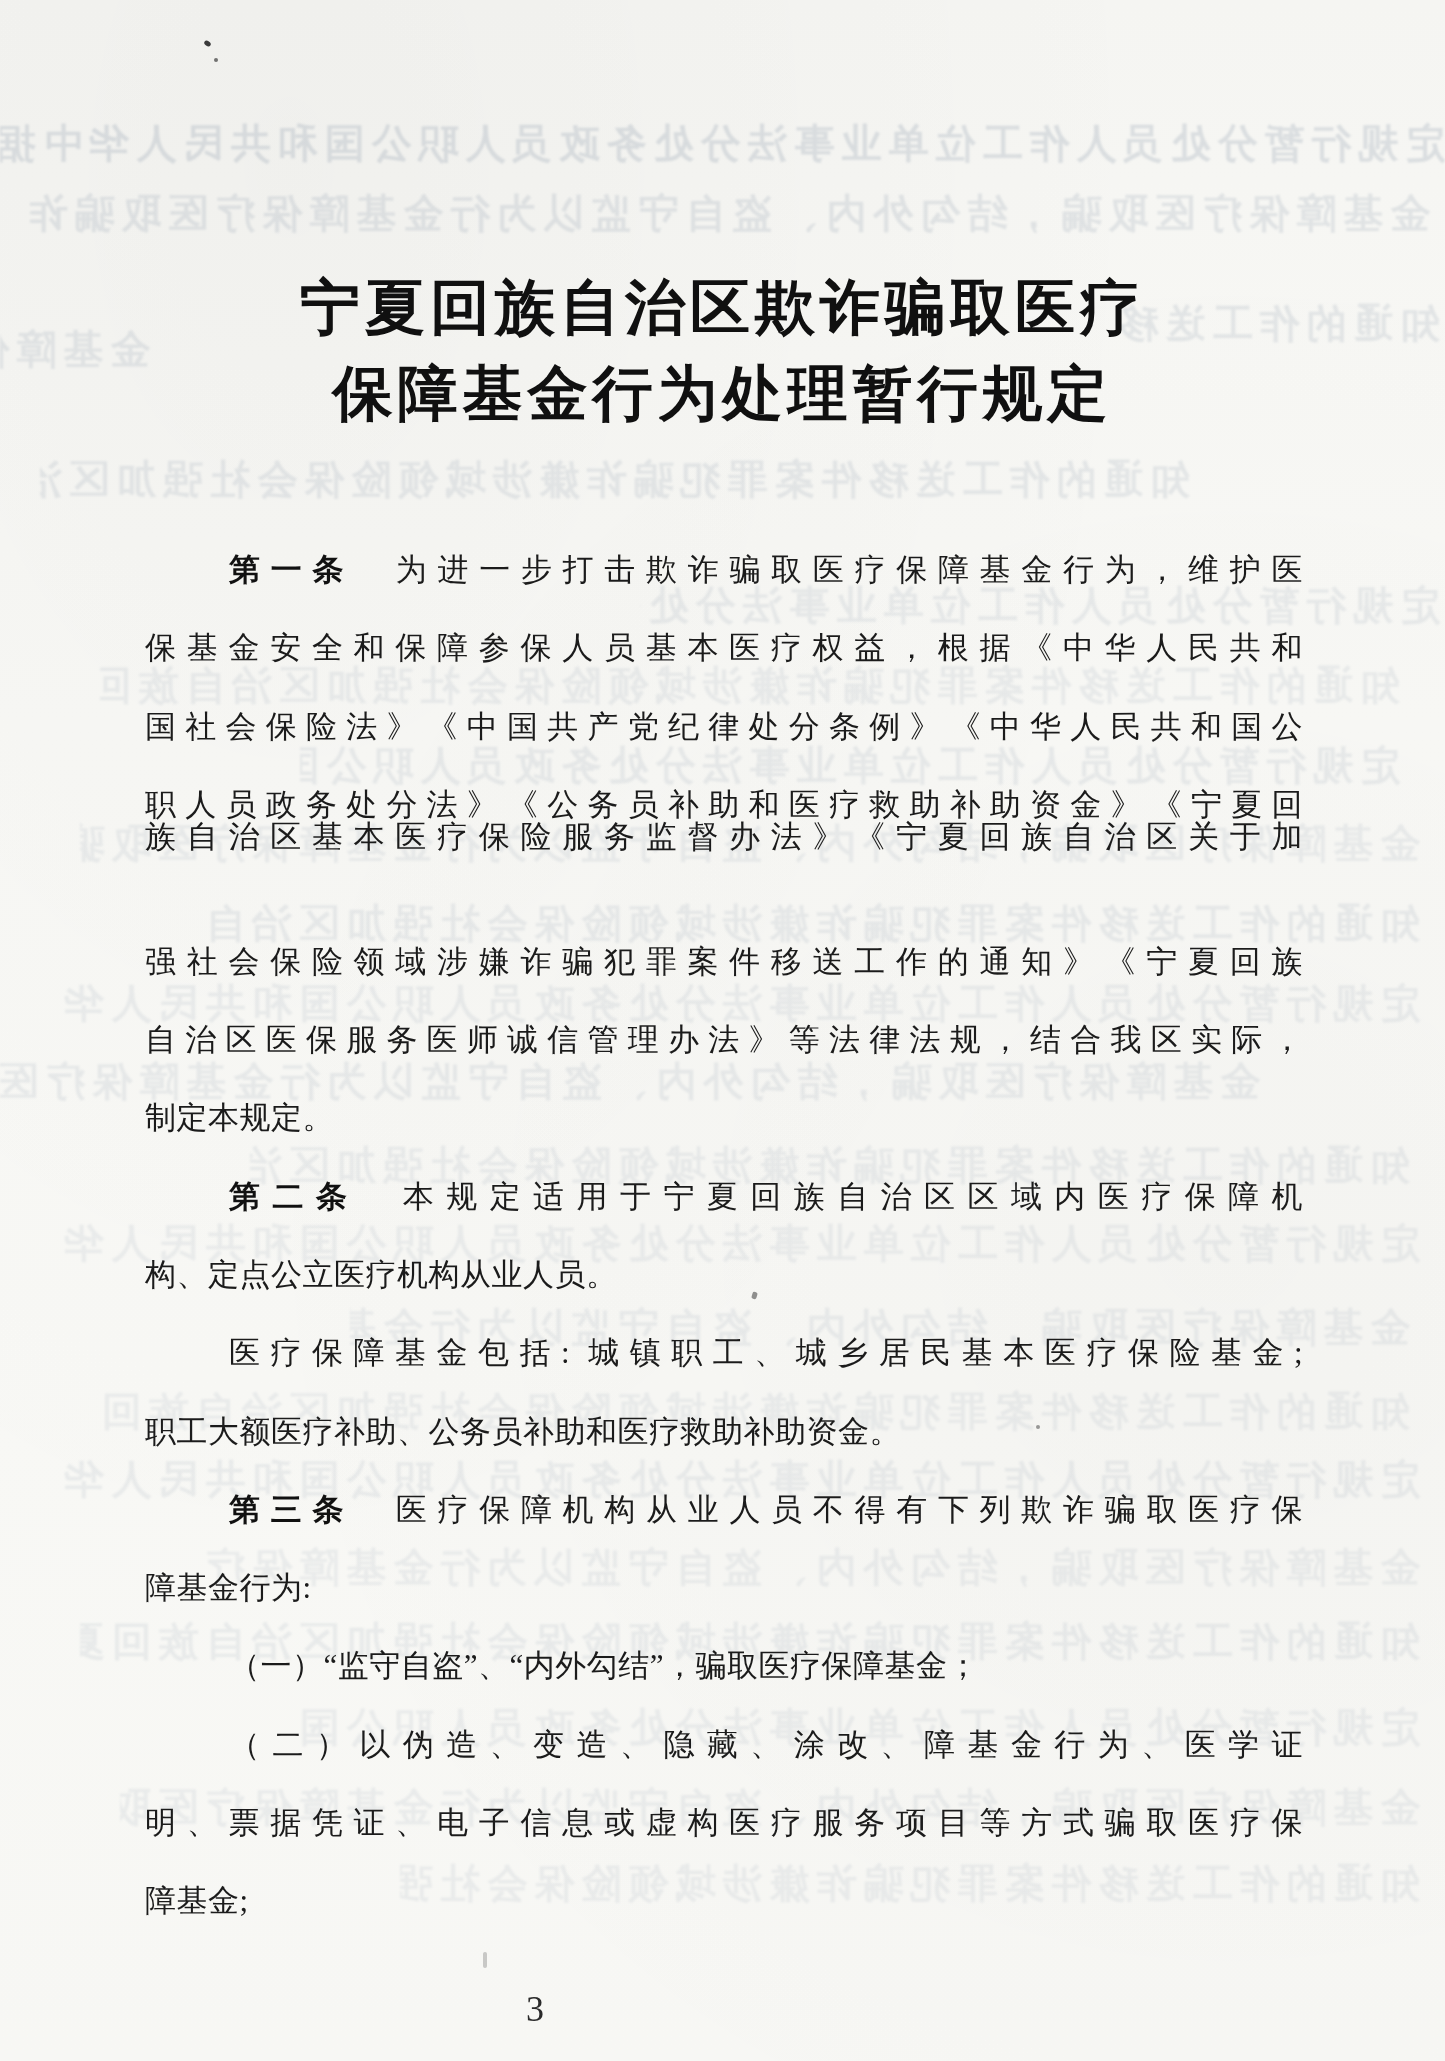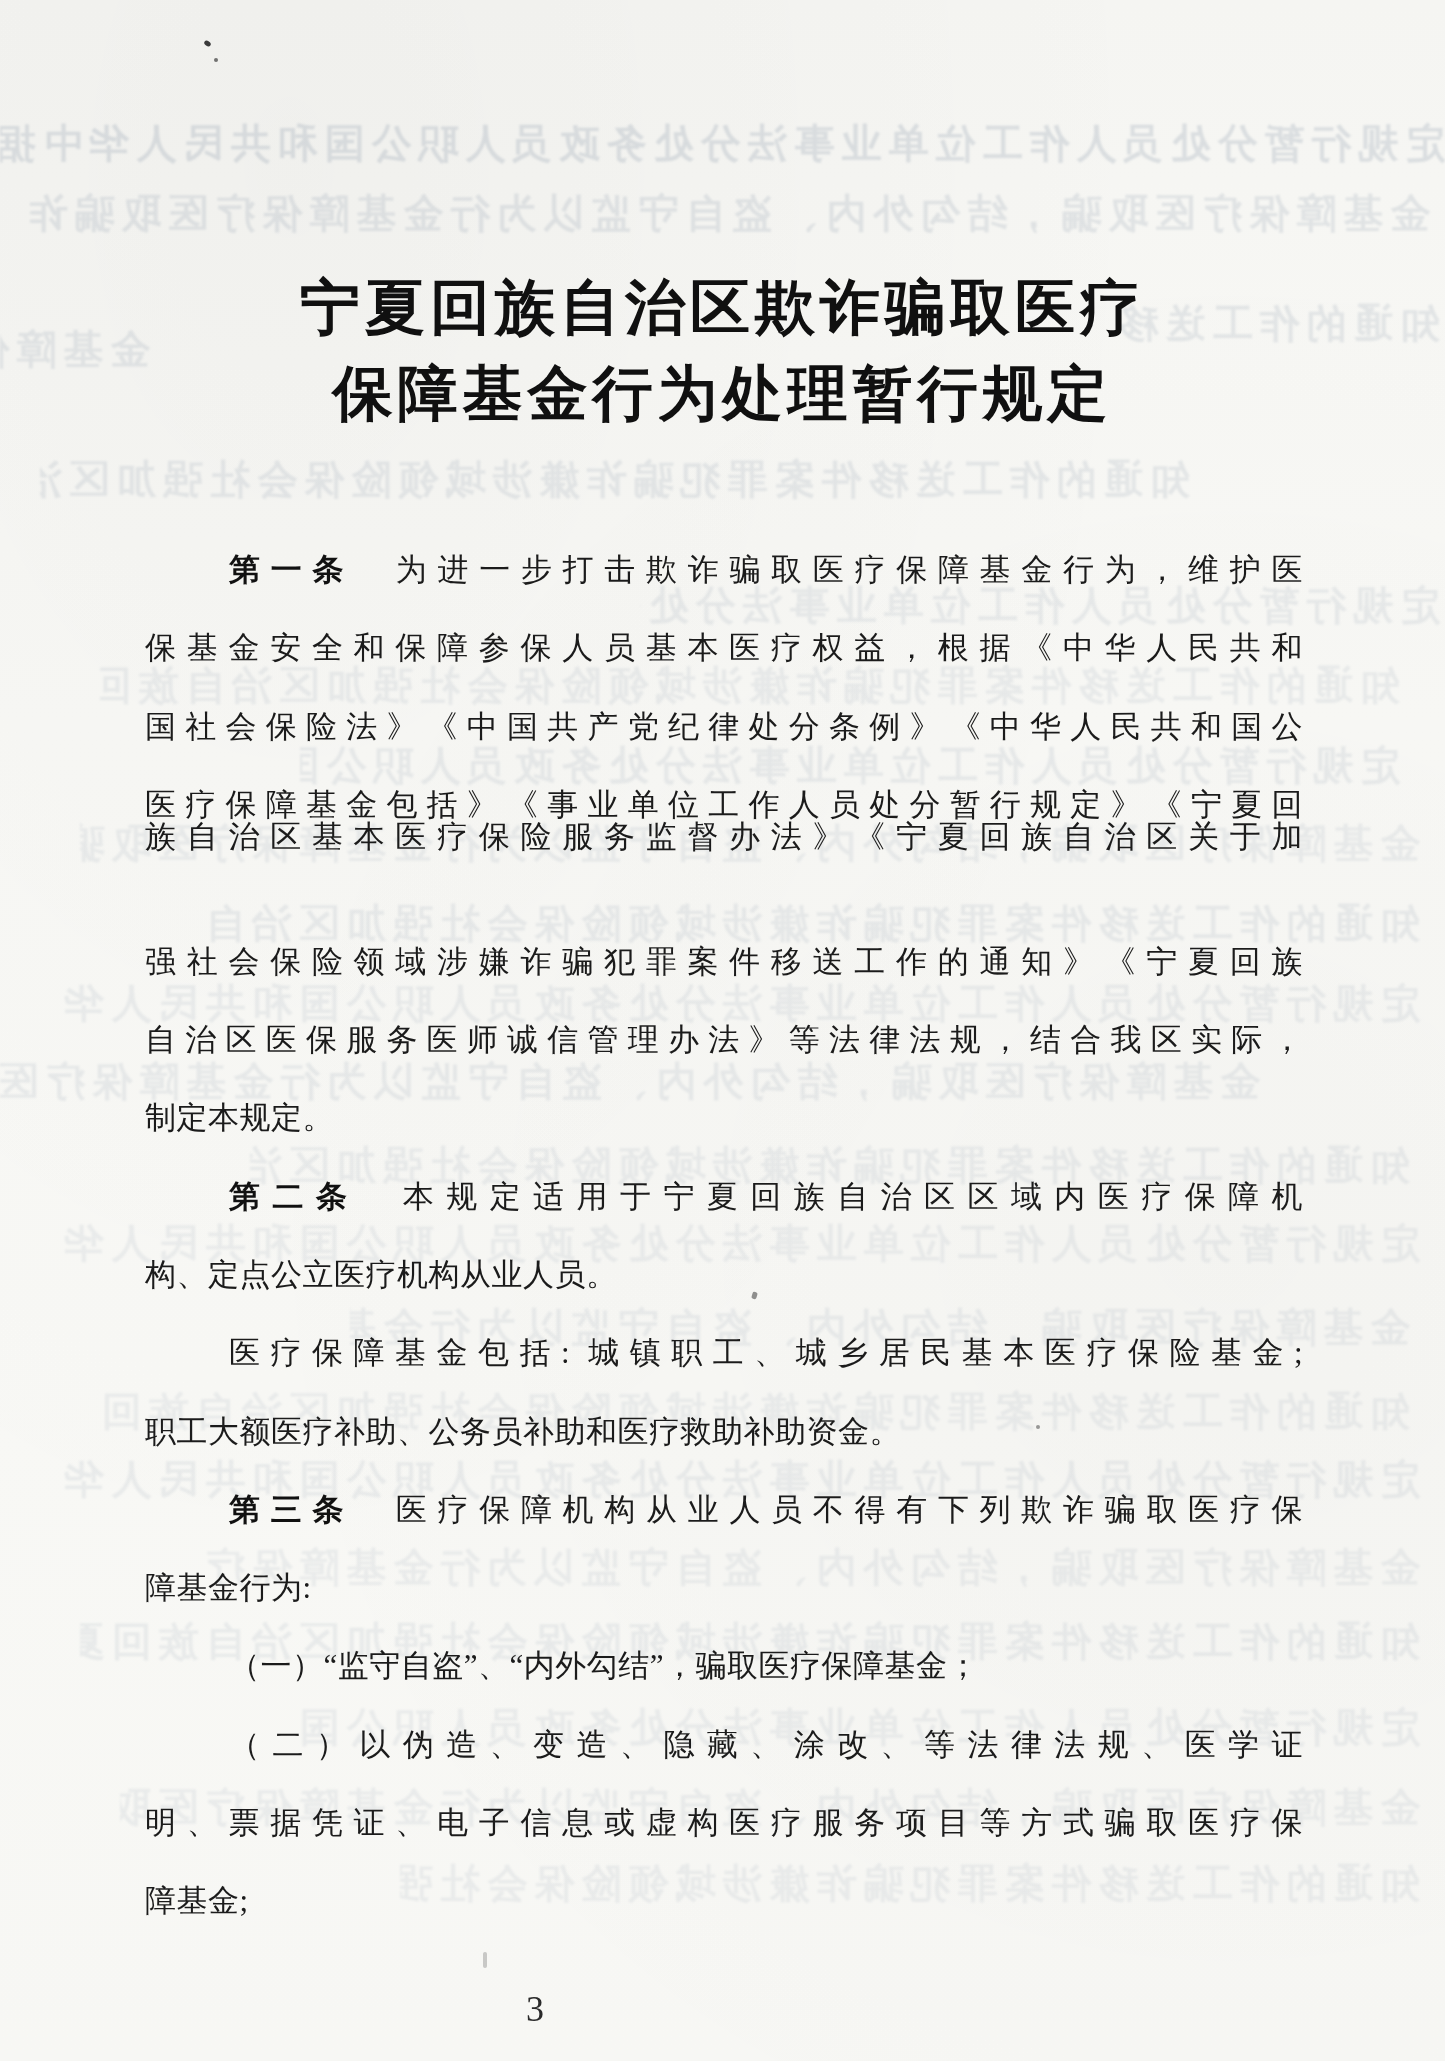--- a/index.html
+++ b/index.html
@@ -84,31 +84,31 @@
   <span class="speck s3"></span>
   <span class="speck s4"></span>
   <span class="speck s5"></span>
 
   <h1 class="title-line t1">宁夏回族自治区欺诈骗取医疗</h1>
   <h1 class="title-line t2">保障基金行为处理暂行规定</h1>
 
   <div class="line indent" style="top:545px"><span class="art">第一条</span><span>　为进一步打击欺诈骗取医疗保障基金行为，维护医</span></div>
   <div class="line" style="top:623px">保基金安全和保障参保人员基本医疗权益，根据《中华人民共和</div>
   <div class="line" style="top:702px">国社会保险法》《中国共产党纪律处分条例》《中华人民共和国公</div>
-  <div class="line" style="top:780px">医疗保障基金包括》《事业单位工作人员处分暂行规定》《宁夏回</div>
+  <div class="line" style="top:780px">职人员政务处分法》《公务员补助和医疗救助补助资金》《宁夏回</div>
   <div class="line" style="top:812px">族自治区基本医疗保险服务监督办法》《宁夏回族自治区关于加</div>
   <div class="line" style="top:937px">强社会保险领域涉嫌诈骗犯罪案件移送工作的通知》《宁夏回族</div>
   <div class="line" style="top:1015px">自治区医保服务医师诚信管理办法》等法律法规，结合我区实际，</div>
   <div class="line short" style="top:1093px">制定本规定。</div>
   <div class="line short" style="top:1250px">构、定点公立医疗机构从业人员。</div>
   <div class="line indent" style="top:1172px"><span class="art">第二条</span><span>　本规定适用于宁夏回族自治区区域内医疗保障机</span></div>
   <div class="line indent" style="top:1328px">医疗保障基金包括: 城镇职工、城乡居民基本医疗保险基金;</div>
   <div class="line short" style="top:1407px">职工大额医疗补助、公务员补助和医疗救助补助资金。</div>
   <div class="line indent" style="top:1485px"><span class="art">第三条</span><span>　医疗保障机构从业人员不得有下列欺诈骗取医疗保</span></div>
   <div class="line short" style="top:1563px">障基金行为:</div>
   <div class="line indent short" style="top:1641px">（一）“监守自盗”、“内外勾结”，骗取医疗保障基金；</div>
-  <div class="line indent" style="top:1720px">（二）以伪造、变造、隐藏、涂改、等法律法规、医学证</div>
+  <div class="line indent" style="top:1720px">（二）以伪造、变造、隐藏、涂改、障基金行为、医学证</div>
   <div class="line" style="top:1798px">明、票据凭证、电子信息或虚构医疗服务项目等方式骗取医疗保</div>
   <div class="line short" style="top:1876px">障基金;</div>
 
   <div class="page-number">3</div>
 
 </div>
 
 </body></html>

